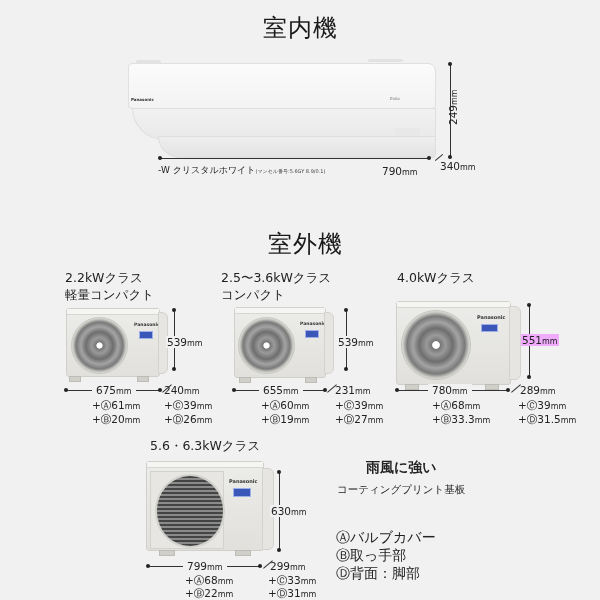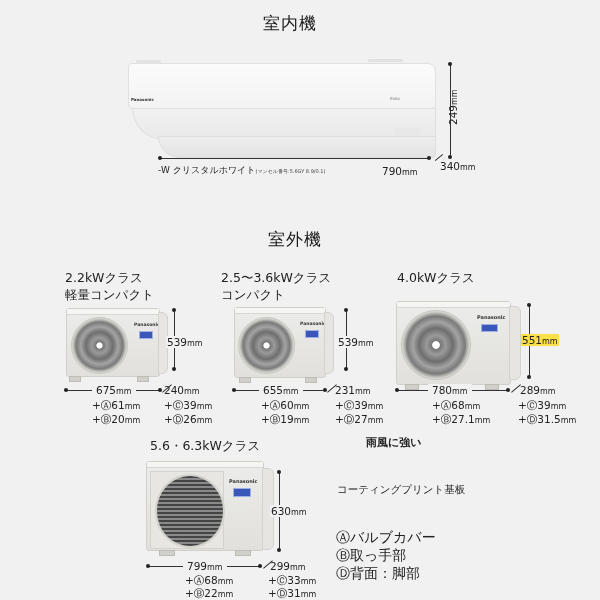--- a/index.html
+++ b/index.html
@@ -1,19 +1,19 @@
 <!DOCTYPE html>
 <html><head>
 <meta charset="utf-8">
 <style>
   html,body{margin:0;padding:0;}
   body{width:600px;height:600px;background:#f1f1f1;position:relative;overflow:hidden;
        font-family:"DejaVu Sans","Liberation Sans",sans-serif;color:#222;}
   .abs{position:absolute;}
-  .section-title{font-size:17px;color:#1a1a1a;letter-spacing:1px;white-space:nowrap;}
+  .section-title{font-size:24px;color:#1a1a1a;letter-spacing:1px;white-space:nowrap;}
   .cls{font-size:12.5px;line-height:17px;color:#222;white-space:nowrap;}
   .dim{font-size:10.5px;color:#222;white-space:nowrap;}
   .dim small{font-size:8px;}
   .sub{font-size:14px;color:#222;white-space:nowrap;line-height:14px;}
   .dot{width:4px;height:4px;border-radius:50%;background:#222;}
   .vline{width:1px;background:#333;}
   .hline{height:1px;background:#333;}
   
   .ou{background:linear-gradient(180deg,#ececea 0%,#e1e0dc 100%);border:1px solid #d0cfca;border-radius:3px;}
   .ou .top{position:absolute;left:0;right:0;top:0;height:5px;background:#f5f5f3;border-bottom:1px solid #d7d6d1;}
@@ -145,35 +145,35 @@
   <div class="fan" style="left:4px;top:8px;width:68px;height:68px;"></div>
   <div class="brand" style="left:80px;top:12px;font-size:5px;">Panasonic</div>
   <div class="badge" style="left:84px;top:22px;width:15px;height:6px;"></div>
   <div class="foot" style="left:8px;top:82px;width:12px;"></div>
   <div class="foot" style="left:88px;top:82px;width:12px;"></div>
 </div>
 <div class="abs sidebox" style="left:509px;top:306px;width:10px;height:72px;"></div>
 <div class="abs vline" style="left:529px;top:305px;height:73px;"></div>
 <div class="abs dot" style="left:527px;top:303px;"></div>
 <div class="abs dot" style="left:527px;top:375px;"></div>
-<div class="abs dim" style="left:521px;top:334px;background:#fde047;padding:0 1px;">
+<div class="abs dim" style="left:521px;top:334px;background:#f0abfc;padding:0 1px;">
   <span>551</span><small>mm</small>
 </div>
 <div class="abs hline" style="left:397px;top:390px;width:112px;"></div>
 <div class="abs dot" style="left:395px;top:388px;"></div>
 <div class="abs dot" style="left:506px;top:388px;"></div>
 <div class="abs dim" style="left:428px;top:384px;background:#f1f1f1;padding:0 4px;">
   <span>780</span><small>mm</small>
 </div>
 <div class="abs" style="left:510px;top:388px;width:12px;height:1px;background:#333;transform:rotate(-40deg);"></div>
 <div class="abs dim" style="left:520px;top:384px;">
   <span>289</span><small>mm</small>
 </div>
 <div class="abs dim" style="left:432px;top:399px;"><span>+Ⓐ68</span><small>mm</small></div>
-<div class="abs dim" style="left:432px;top:413px;"><span>+Ⓑ27.1</span><small>mm</small></div>
+<div class="abs dim" style="left:432px;top:413px;"><span>+Ⓑ33.3</span><small>mm</small></div>
 <div class="abs dim" style="left:518px;top:399px;"><span>+Ⓒ39</span><small>mm</small></div>
 <div class="abs dim" style="left:518px;top:413px;"><span>+Ⓓ31.5</span><small>mm</small></div>
 
 <div class="abs cls" style="left:150px;top:437px;">
   <div>5.6・6.3kWクラス</div>
 </div>
 <div class="abs ou" style="left:146px;top:461px;width:116px;height:88px;">
   <div class="top"></div>
   <div class="abs" style="left:3px;top:9px;width:72px;height:76px;background:#e7e6e2;border:1px solid #d3d2cc;"></div>
   <div class="grille" style="left:8px;top:12px;width:66px;height:70px;"></div>
@@ -197,20 +197,20 @@
 </div>
 <div class="abs" style="left:262px;top:564px;width:12px;height:1px;background:#333;transform:rotate(-40deg);"></div>
 <div class="abs dim" style="left:270px;top:560px;">
   <span>299</span><small>mm</small>
 </div>
 <div class="abs dim" style="left:185px;top:574px;"><span>+Ⓐ68</span><small>mm</small></div>
 <div class="abs dim" style="left:185px;top:587px;"><span>+Ⓑ22</span><small>mm</small></div>
 <div class="abs dim" style="left:268px;top:574px;"><span>+Ⓒ33</span><small>mm</small></div>
 <div class="abs dim" style="left:268px;top:587px;"><span>+Ⓓ31</span><small>mm</small></div>
 
-<div class="abs" style="left:366px;top:435px;font-size:11px;font-weight:bold;white-space:nowrap;">雨風に強い</div>
+<div class="abs" style="left:366px;top:459px;font-size:14px;font-weight:bold;white-space:nowrap;">雨風に強い</div>
 <div class="abs sub" style="left:337px;top:482px;font-size:10.5px;">コーティングプリント基板</div>
 
 <div class="abs" style="left:336px;top:530px;">
   <div class="sub" style="margin-bottom:4px;">Ⓐバルブカバー</div>
   <div class="sub" style="margin-bottom:4px;">Ⓑ取っ手部</div>
   <div class="sub">Ⓓ背面：脚部</div>
 </div>
 
 </body></html>

